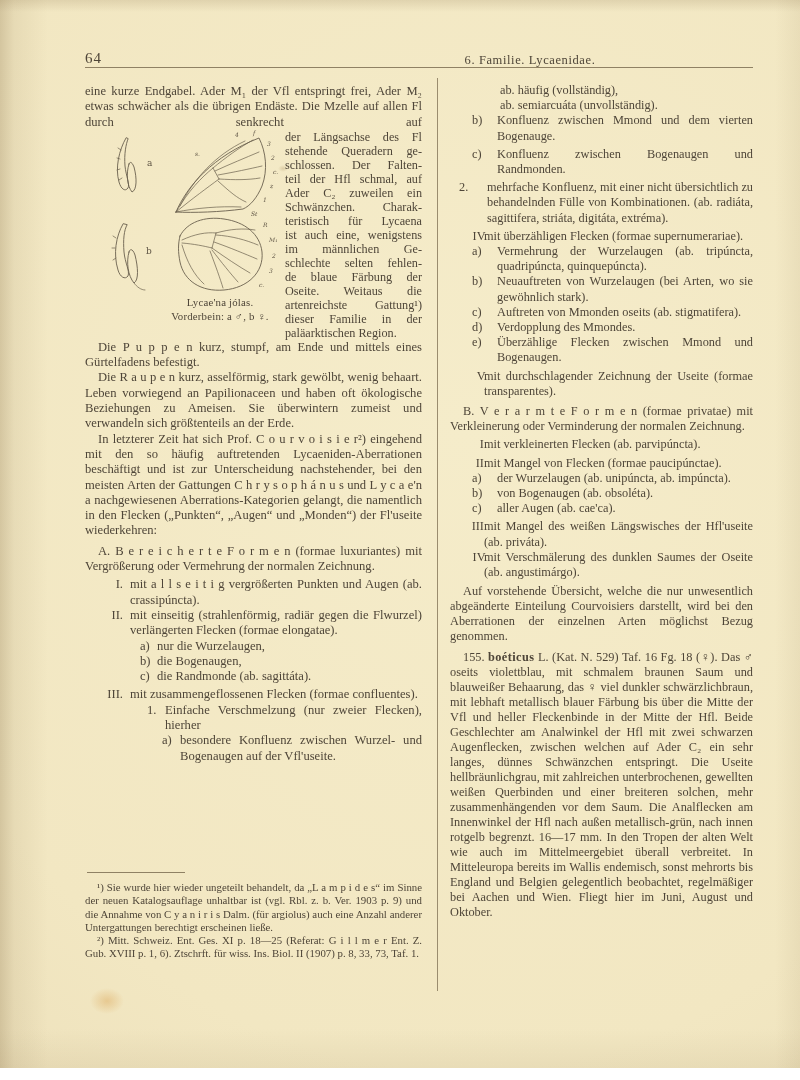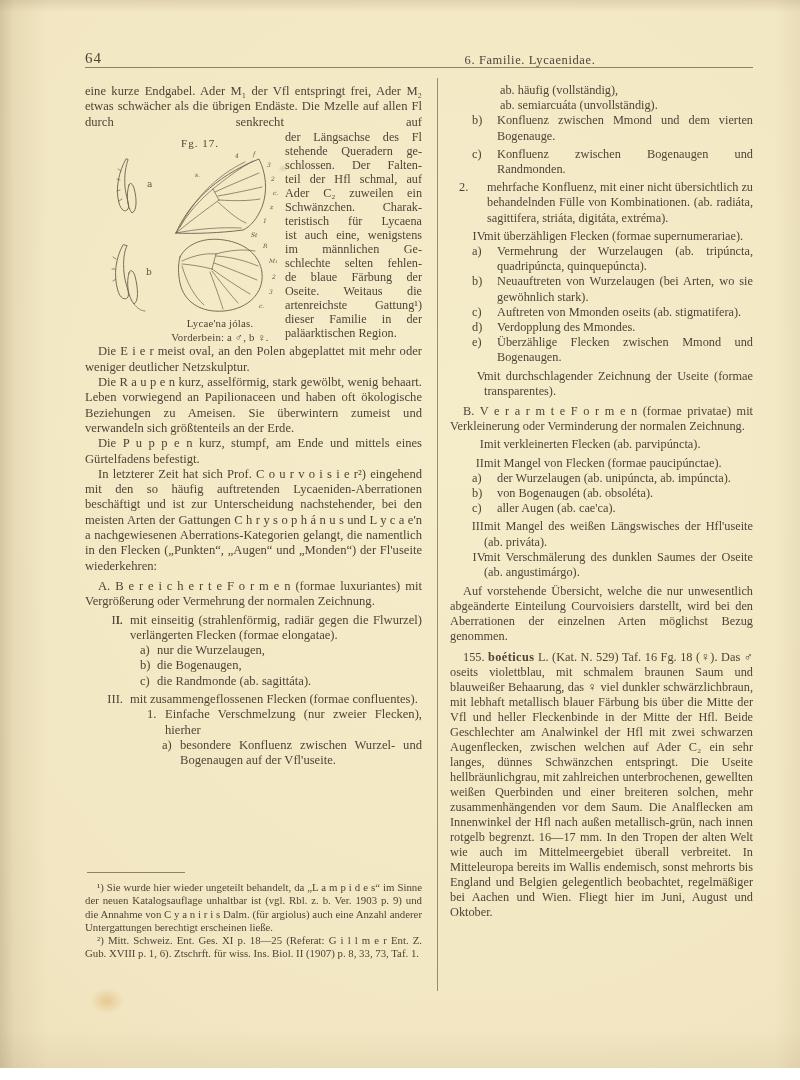--- a/index.html
+++ b/index.html
@@ -84,21 +84,20 @@
   <div class="divider"></div>
   <div class="stain"></div>
   <div class="stain2"></div>
 
   <div class="col leftcol">
 
     <p class="cont">eine kurze Endgabel.  Ader M₁ der Vfl entspringt frei, Ader M₂ etwas schwächer als die übrigen Endäste.  Die Mzelle auf allen Fl durch senkrecht auf</p>
 
     <div class="figrow">
       <div class="figbox">
-        <div class="figlabel">Fg. 17.</div>
         <svg width="200" height="162" viewBox="0 0 200 162">
           <g>
             <path class="ink" d="M41,8 C34,20 30,38 34,52 C36,59 40,62 43,58 C45,54 41,46 40,36 C39,24 41,14 43,9 Z"></path>
             <path class="ink" d="M44,34 C41,43 42,56 47,62 C52,60 52,48 49,37 C47,32 45,31 44,34 Z"></path>
             <path class="thin" d="M36,20 l-3,-2 M35,29 l-3,-1 M35,39 l-3,1 M37,48 l-3,2"></path>
             <text class="leglab" x="62" y="36">a</text>
           </g>
           <g>
             <path class="ink" d="M38,94 C31,106 28,124 33,140 C35,147 40,150 43,146 C45,141 40,133 39,122 C38,110 39,100 42,95 Z"></path>
             <path class="ink" d="M44,122 C41,132 43,146 49,153 C54,150 53,137 50,125 C48,119 45,118 44,122 Z"></path>
@@ -163,27 +162,26 @@
         <div class="wl">im  männlichen  Ge-</div>
         <div class="wl">schlechte selten fehlen-</div>
         <div class="wl">de blaue Färbung der</div>
         <div class="wl">Oseite.   Weitaus   die</div>
         <div class="wl">artenreichste Gattung¹)</div>
         <div class="wl">dieser  Familie  in  der</div>
         <div class="wl wl-last">paläarktischen Region.</div>
       </div>
     </div>
 
-    <p>Die E i e r meist oval, an den Polen abgeplattet mit mehr oder weniger deutlicher Netzskulptur.</p>
+    <p>Die P u p p e n kurz, stumpf, am Ende und mittels eines Gürtelfadens befestigt.</p>
     <p>Die R a u p e n kurz, asselförmig, stark gewölbt, wenig behaart.  Leben vorwiegend an Papilionaceen und haben oft ökologische Beziehungen zu Ameisen.  Sie überwintern zumeist und verwandeln sich größtenteils an der Erde.</p>
-    <p>Die P u p p e n kurz, stumpf, am Ende und mittels eines Gürtelfadens befestigt.</p>
     <p>In letzterer Zeit hat sich Prof. C o u r v o i s i e r²) eingehend mit den so häufig auftretenden Lycaeniden-Aberrationen beschäftigt und ist zur Unterscheidung nachstehender, bei den meisten Arten der Gattungen C h r y s o p h á n u s  und  L y c a e'n a  nachgewiesenen Aberrations-Kategorien gelangt, die namentlich in den Flecken („Punkten“, „Augen“ und „Monden“) der Fl'useite wiederkehren:</p>
     <p class="hdgA">A. B e r e i c h e r t e   F o r m e n  (formae luxuriantes) mit Vergrößerung oder Vermehrung der normalen Zeichnung.</p>
 
-    <div class="it t-rom"><span class="mk">I.</span></div>
+    <div class="it t-rom"><span class="mk">I.</span><span>mit a l l s e i t i g vergrößerten Punkten und Augen (ab. crassipúncta).</span></div>
     <div class="it t-rom"><span class="mk">II.</span><span>mit einseitig (strahlenförmig, radiär gegen die Flwurzel) verlängerten Flecken (formae elongatae).</span></div>
     <div class="it t-sub"><span class="mk">a)</span><span>nur die Wurzelaugen,</span></div>
     <div class="it t-sub"><span class="mk">b)</span><span>die Bogenaugen,</span></div>
     <div class="it t-sub"><span class="mk">c)</span><span>die Randmonde (ab. sagittáta).</span></div>
     <div class="it t-rom g3"><span class="mk">III.</span><span>mit zusammengeflossenen Flecken (formae confluentes).</span></div>
     <div class="it t-num"><span class="mk">1.</span><span>Einfache Verschmelzung (nur zweier Flecken), hierher</span></div>
     <div class="it t-ssub"><span class="mk">a)</span><span>besondere Konfluenz zwischen Wurzel- und Bogenaugen auf der Vfl'useite.</span></div>
 
     <div class="fnblock">
       <div class="fnrule"></div>

